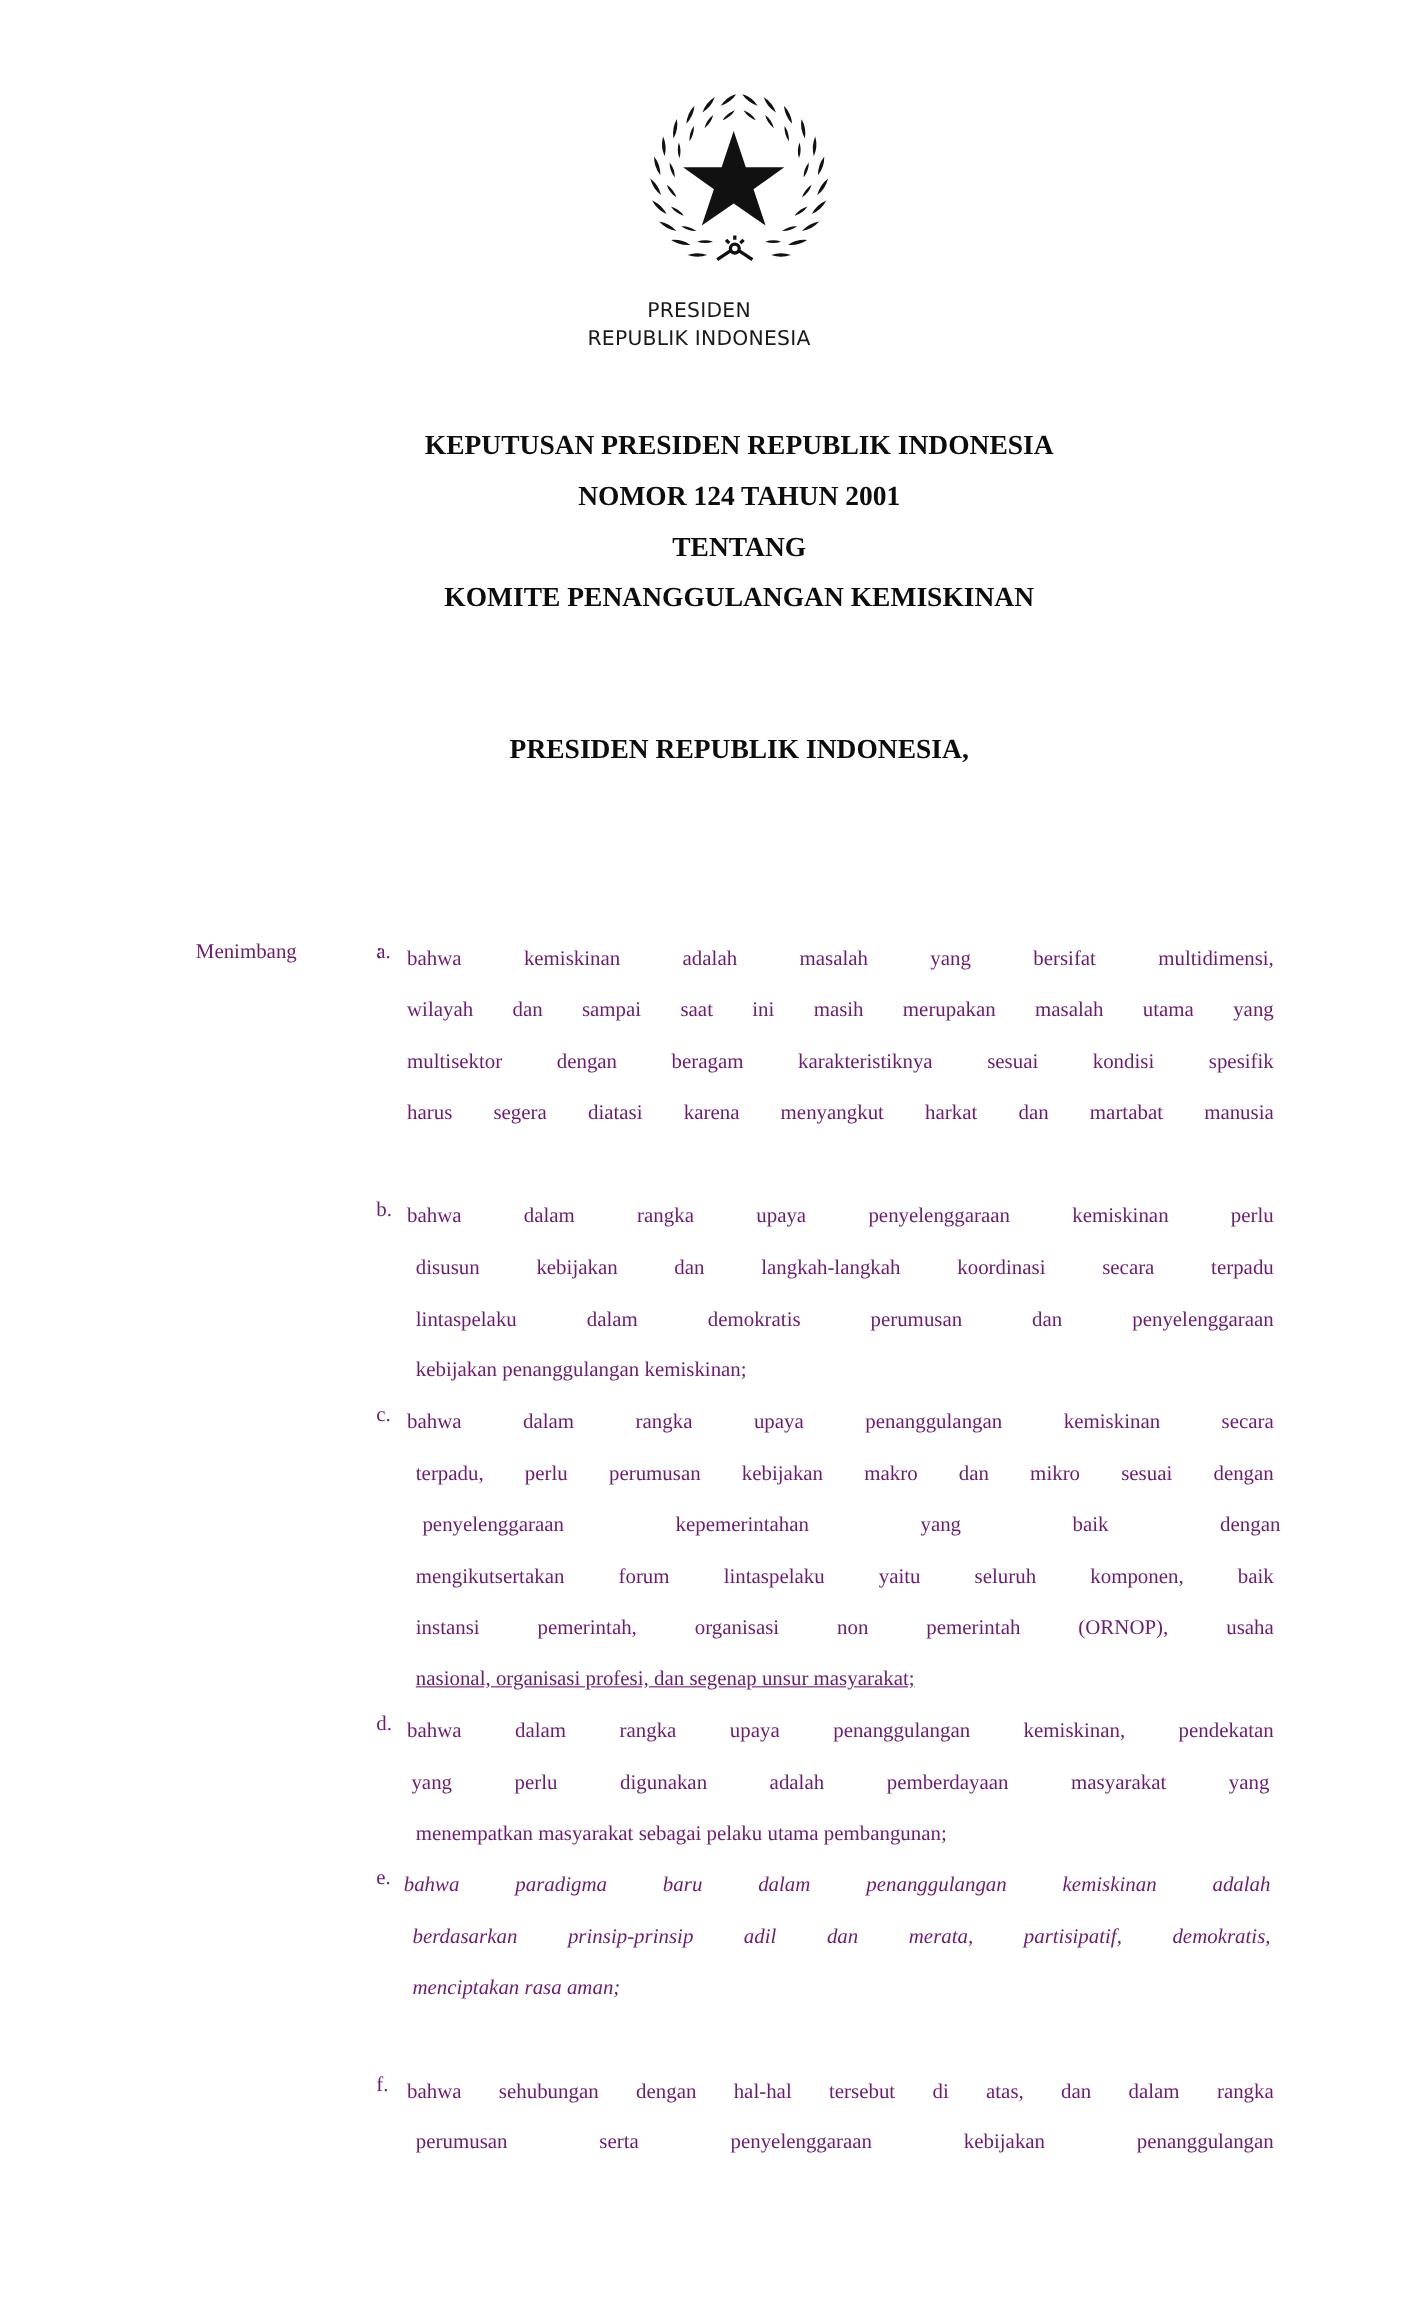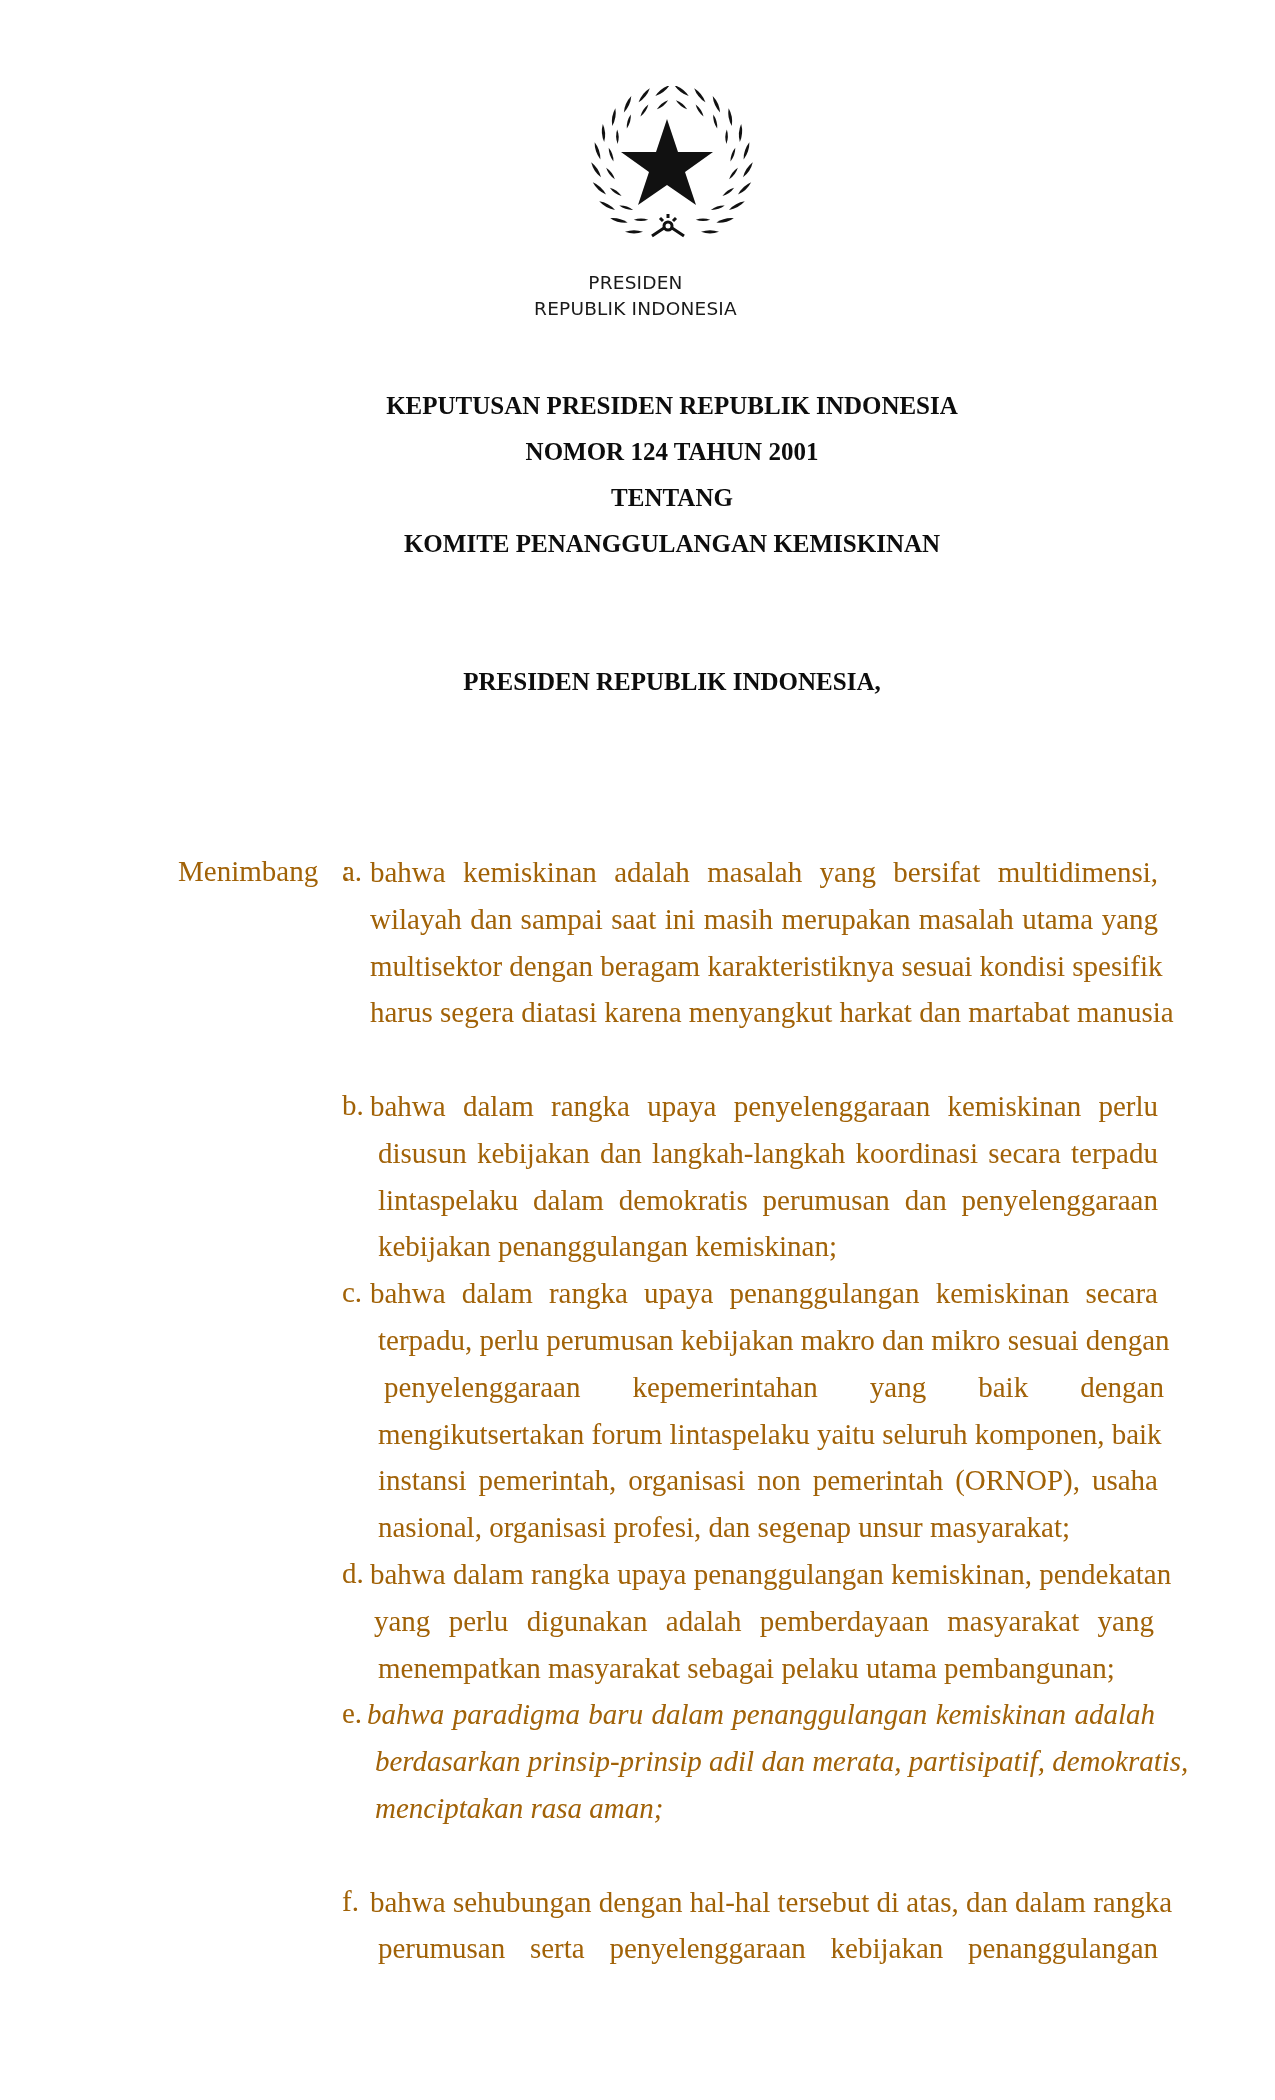--- a/index.html
+++ b/index.html
@@ -10,21 +10,21 @@
   .office.l1 { top: 272px; left: -2px; }
   .office.l2 { top: 298px; left: -2px; }
   .title { position: absolute; left: 0; width: 1344px; text-align: center;
            font-family: "Liberation Serif", serif; font-weight: bold; font-size: 25px; color: #0d0d0d; }
   .t1 { top: 392px; }
   .t2 { top: 438px; }
   .t3 { top: 484px; }
   .t4 { top: 530px; }
   .president { position: absolute; left: 0; width: 1344px; text-align: center; top: 668px;
                font-family: "Liberation Serif", serif; font-weight: bold; font-size: 25px; color: #0d0d0d; }
-  .body-text { font-family: "Liberation Serif", serif; font-size: 29px; color: #a16207; }
+  .body-text { font-family: "Liberation Serif", serif; font-size: 19px; color: #701a75; }
   .consider-label { position: absolute; left: 178px; top: 855px; }
   .consider-colon { position: absolute; left: 342px; top: 855px; }
   .item { position: absolute; left: 342px; width: 816px; }
   .item .marker { position: absolute; left: 0; top: 0; }
   .item .line { display: block; height: 47px; line-height: 34px; text-align: justify; text-align-last: justify; white-space: nowrap; }
   .item .line.last { text-align-last: left; }
   .lines { position: absolute; left: 28px; width: 788px; }
 </style>
 </head>
 <body>
@@ -119,21 +119,21 @@
       </div>
     </div>
     <div class="item body-text" style="top: 1276.2px;">
       <span class="marker">c.</span>
       <div class="lines" style="left: 28px; width: 788px;">
         <span class="line" style="height: 46.8px;">bahwa dalam rangka upaya penanggulangan kemiskinan secara</span>
         <span class="line cont" style="margin-left: 8px; width: 780px; height: 46.8px;">terpadu, perlu perumusan kebijakan makro dan mikro sesuai dengan</span>
         <span class="line cont" style="margin-left: 14px; width: 780px; height: 46.8px;">penyelenggaraan kepemerintahan yang baik dengan</span>
         <span class="line cont" style="margin-left: 8px; width: 780px; height: 46.8px;">mengikutsertakan forum lintaspelaku yaitu seluruh komponen, baik</span>
         <span class="line cont" style="margin-left: 8px; width: 780px; height: 46.8px;">instansi pemerintah, organisasi non pemerintah (ORNOP), usaha</span>
-        <span class="line cont last" style="margin-left: 8px; width: 780px; height: 46.8px;">nasional, organisasi profesi, dan segenap unsur masyarakat;</span>
+        <span class="line cont last" style="margin-left: 8px; width: 780px; height: 46.8px; text-decoration: underline;">nasional, organisasi profesi, dan segenap unsur masyarakat;</span>
       </div>
     </div>
     <div class="item body-text" style="top: 1557px;">
       <span class="marker">d.</span>
       <div class="lines" style="left: 28px; width: 788px;">
         <span class="line" style="height: 46.8px;">bahwa dalam rangka upaya penanggulangan kemiskinan, pendekatan</span>
         <span class="line cont" style="margin-left: 4px; width: 780px; height: 46.8px;">yang perlu digunakan adalah pemberdayaan masyarakat yang</span>
         <span class="line cont last" style="margin-left: 8px; width: 780px; height: 46.8px;">menempatkan masyarakat sebagai pelaku utama pembangunan;</span>
       </div>
     </div>

